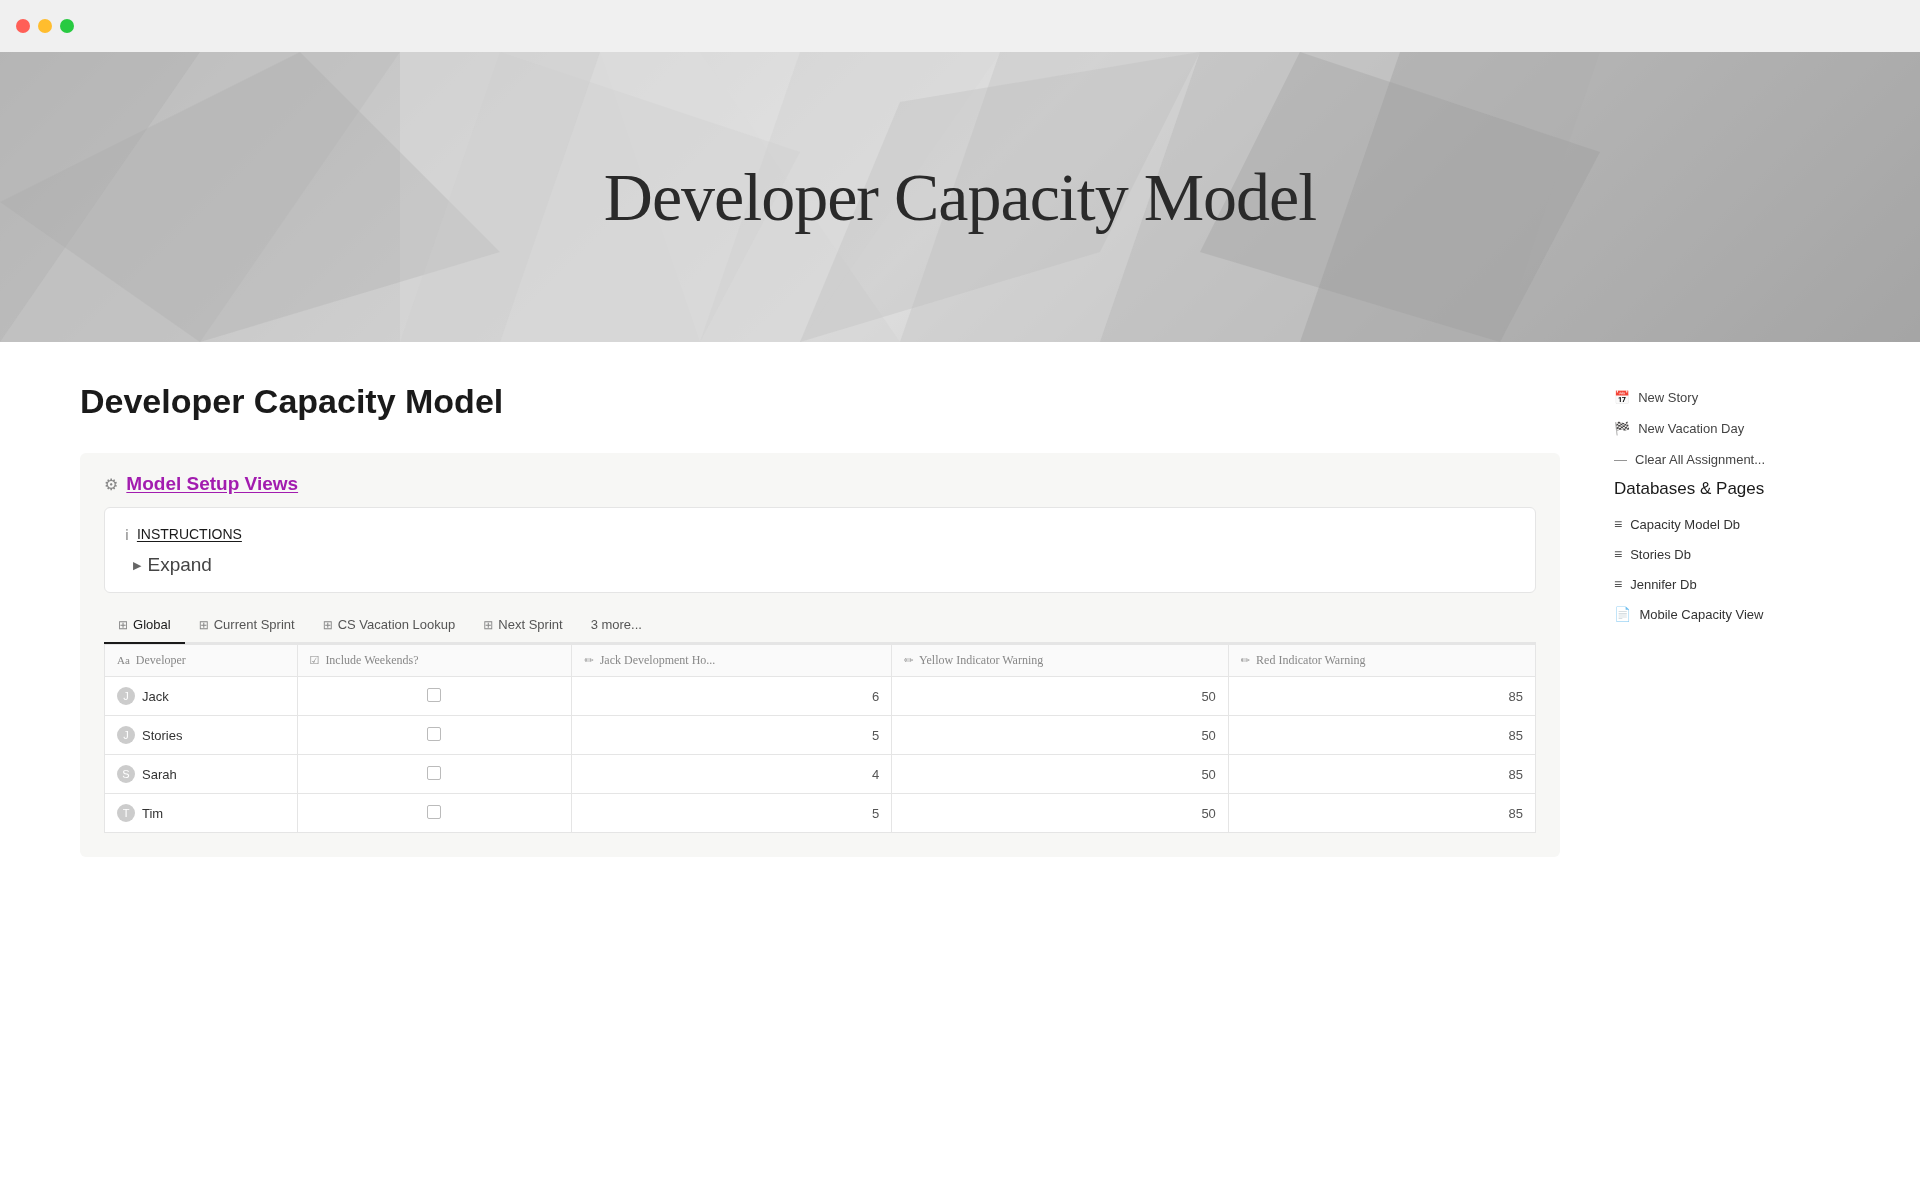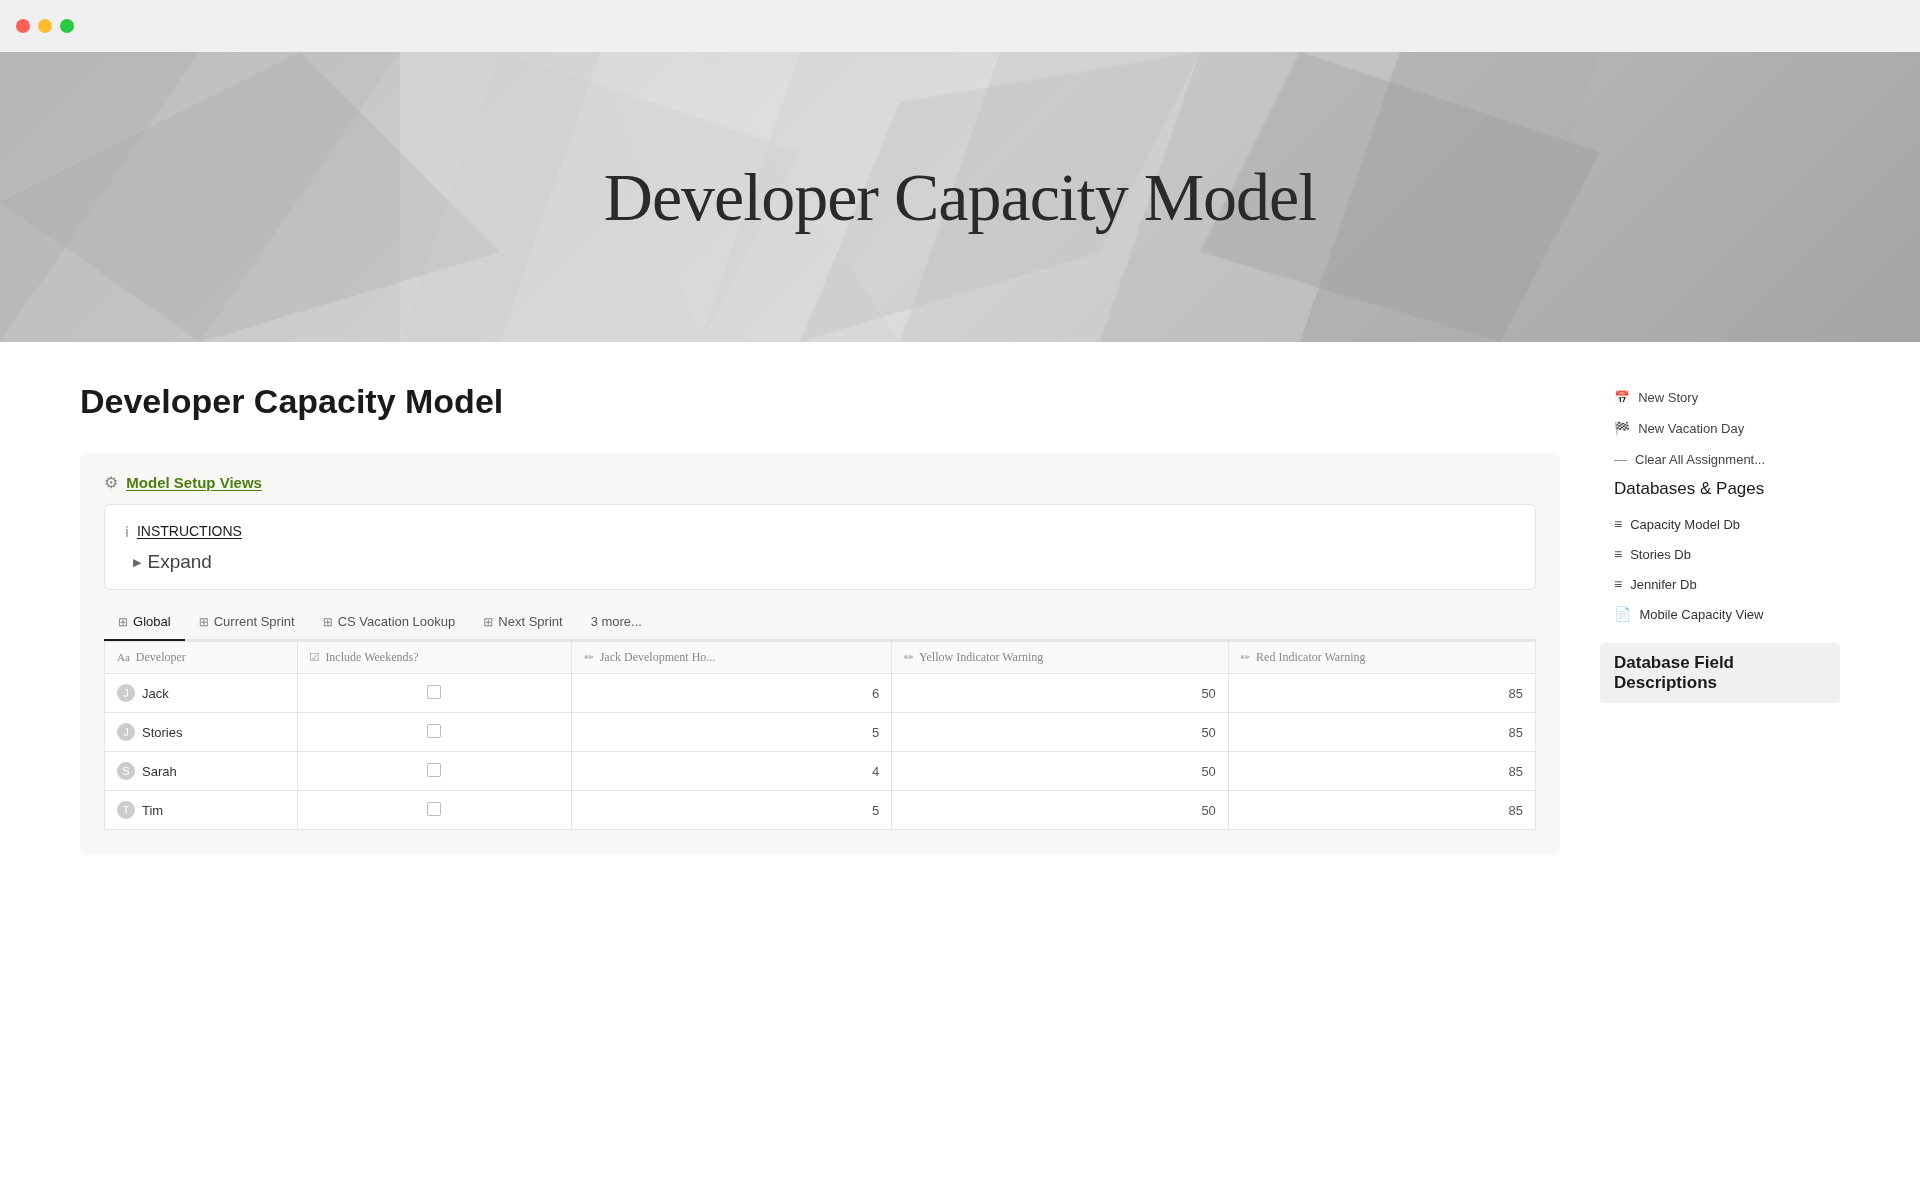--- a/index.html
+++ b/index.html
@@ -104,23 +104,23 @@
       display: flex;
       align-items: center;
       gap: 8px;
       margin-bottom: 12px;
     }
     .gear-icon {
       color: #888;
       font-size: 16px;
     }
     .model-setup-title {
-      font-size: 15px;
+      font-size: 19px;
       font-weight: 600;
-      color: #4d7c0f;
+      color: #a21caf;
       text-decoration: underline;
       text-underline-offset: 2px;
     }
 
     
     .instructions-box {
       background: #fff;
       border: 1px solid #e5e5e5;
       border-radius: 6px;
       padding: 16px 20px;
@@ -504,19 +504,16 @@
     </div>
     <div class="db-item">
       <span class="db-icon">≡</span>
       <span>Jennifer Db</span>
     </div>
     <div class="db-item">
       <span class="db-icon">📄</span>
       <span>Mobile Capacity View</span>
     </div>
 
-    <div class="field-desc-box">
-      <div class="field-desc-title">Database Field Descriptions</div>
-    </div>
 
   </div>
 
 </div>
 
 </body></html>

